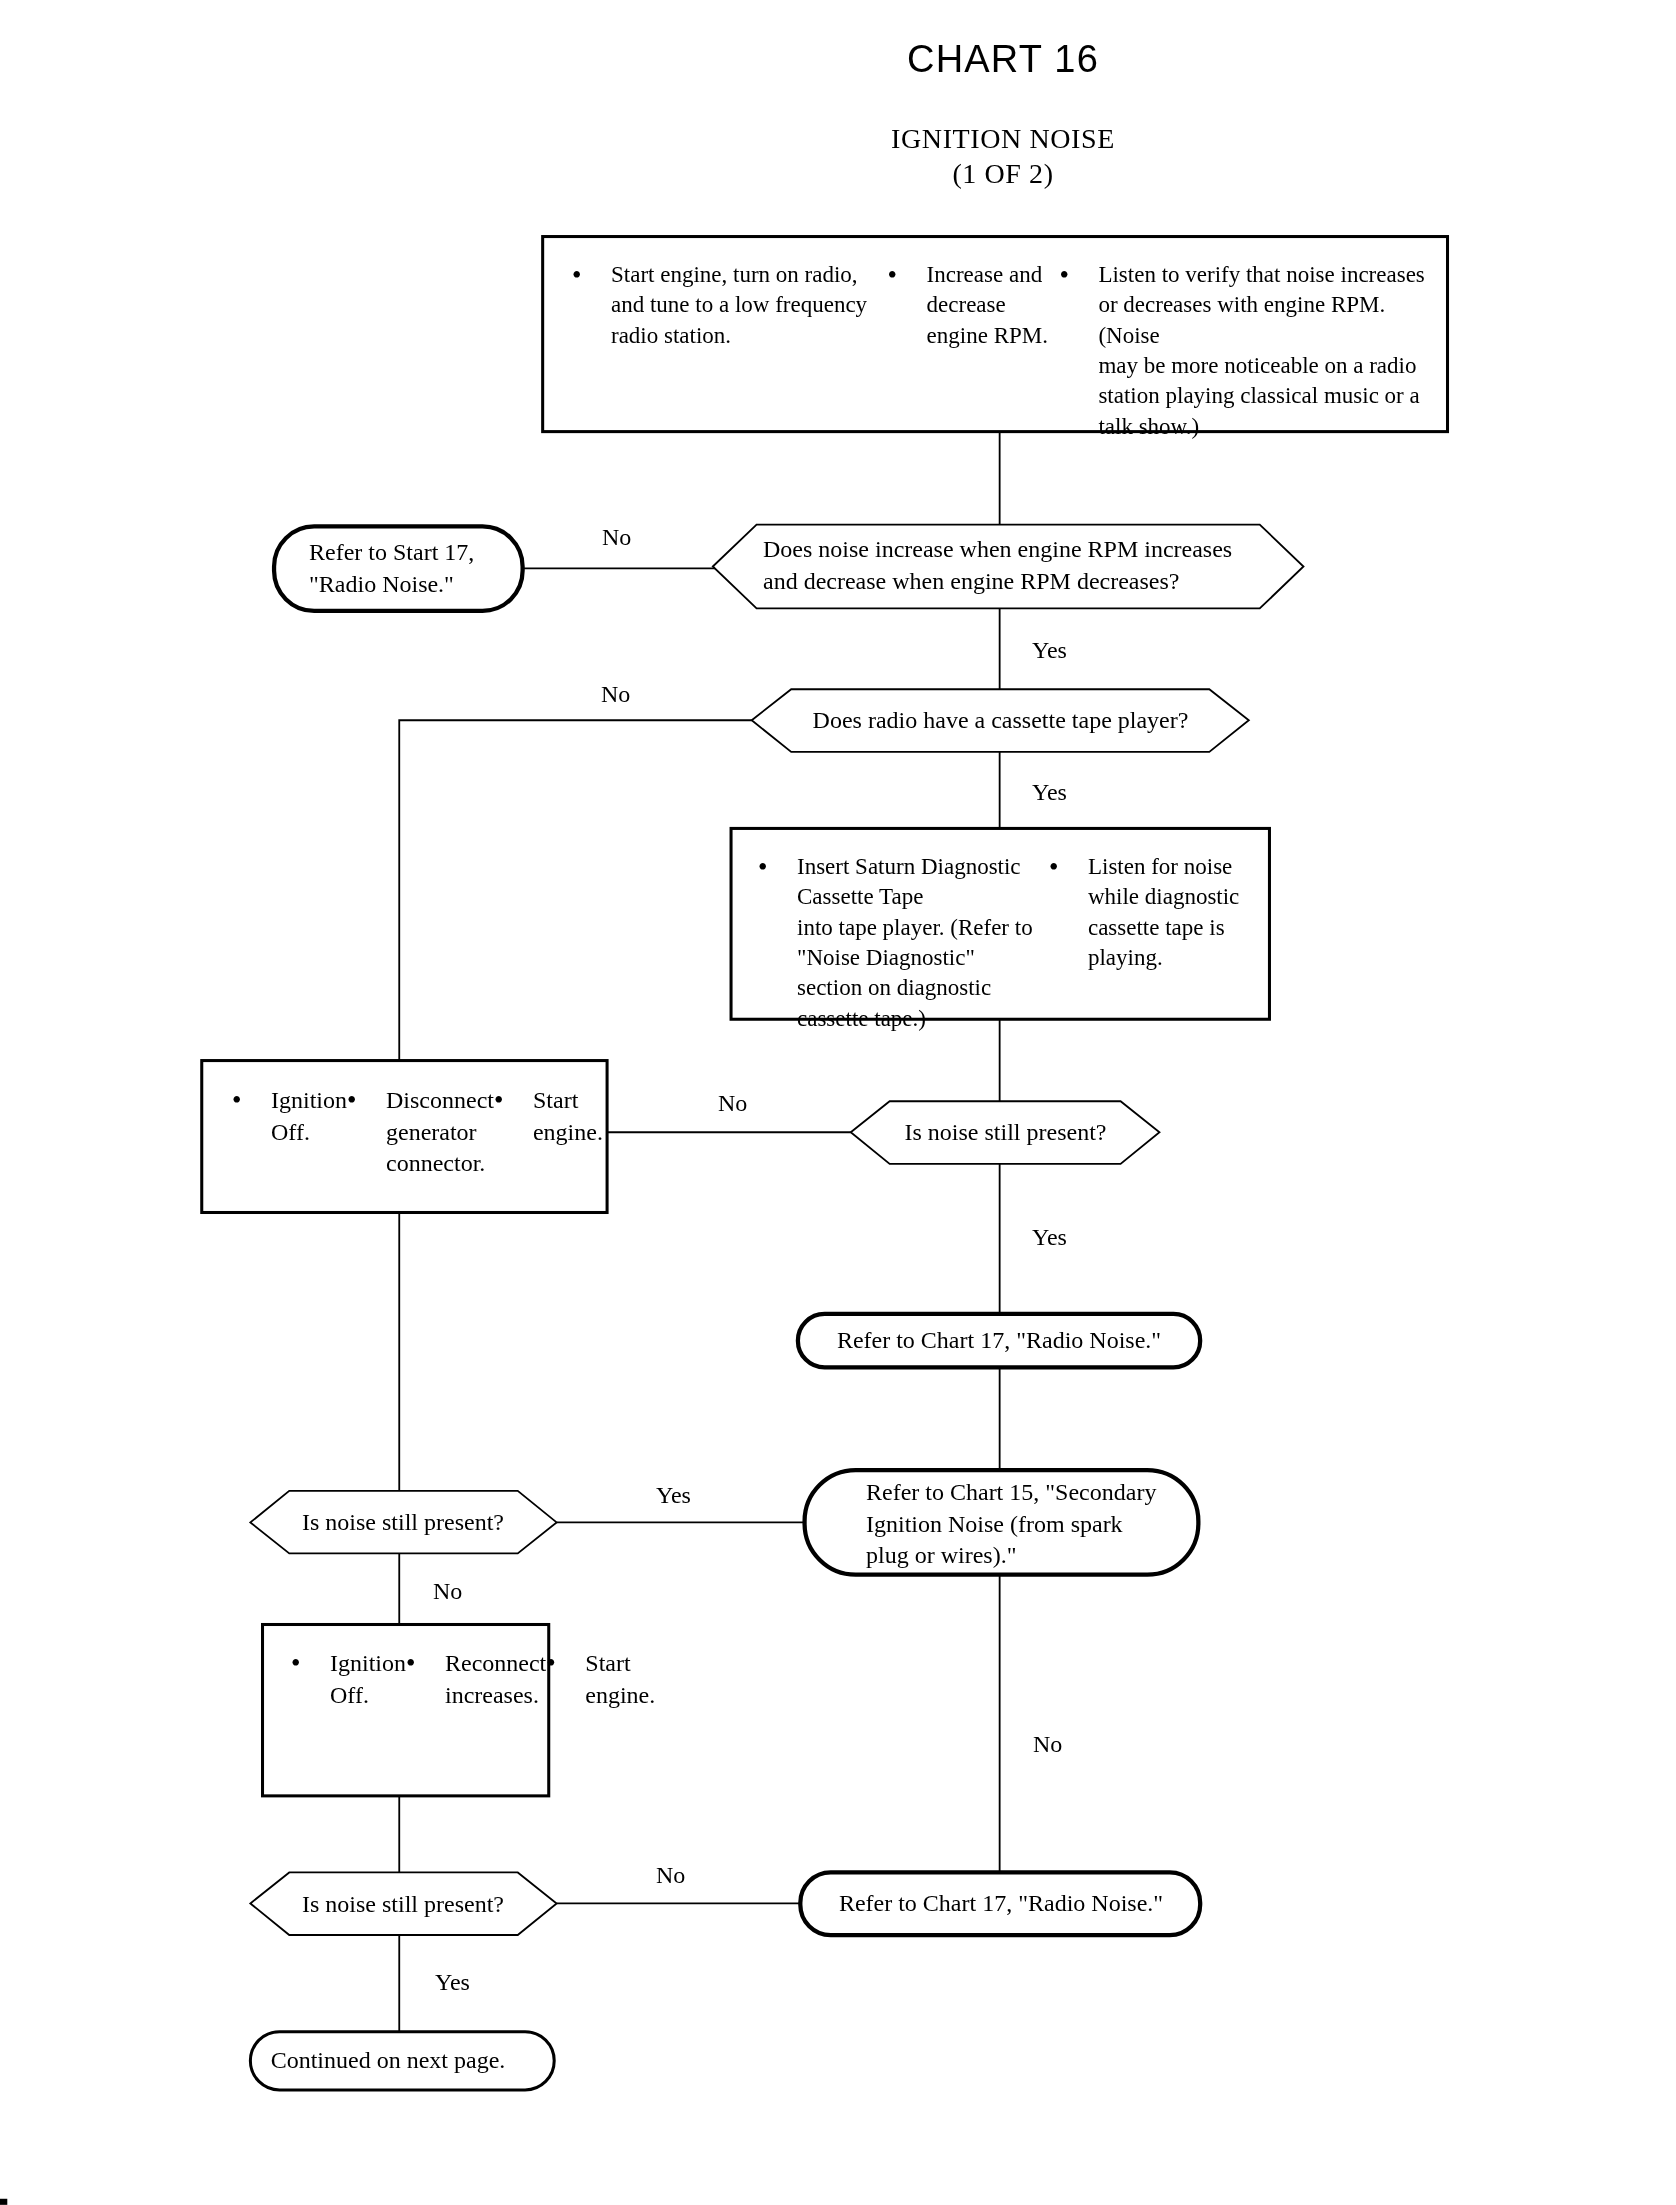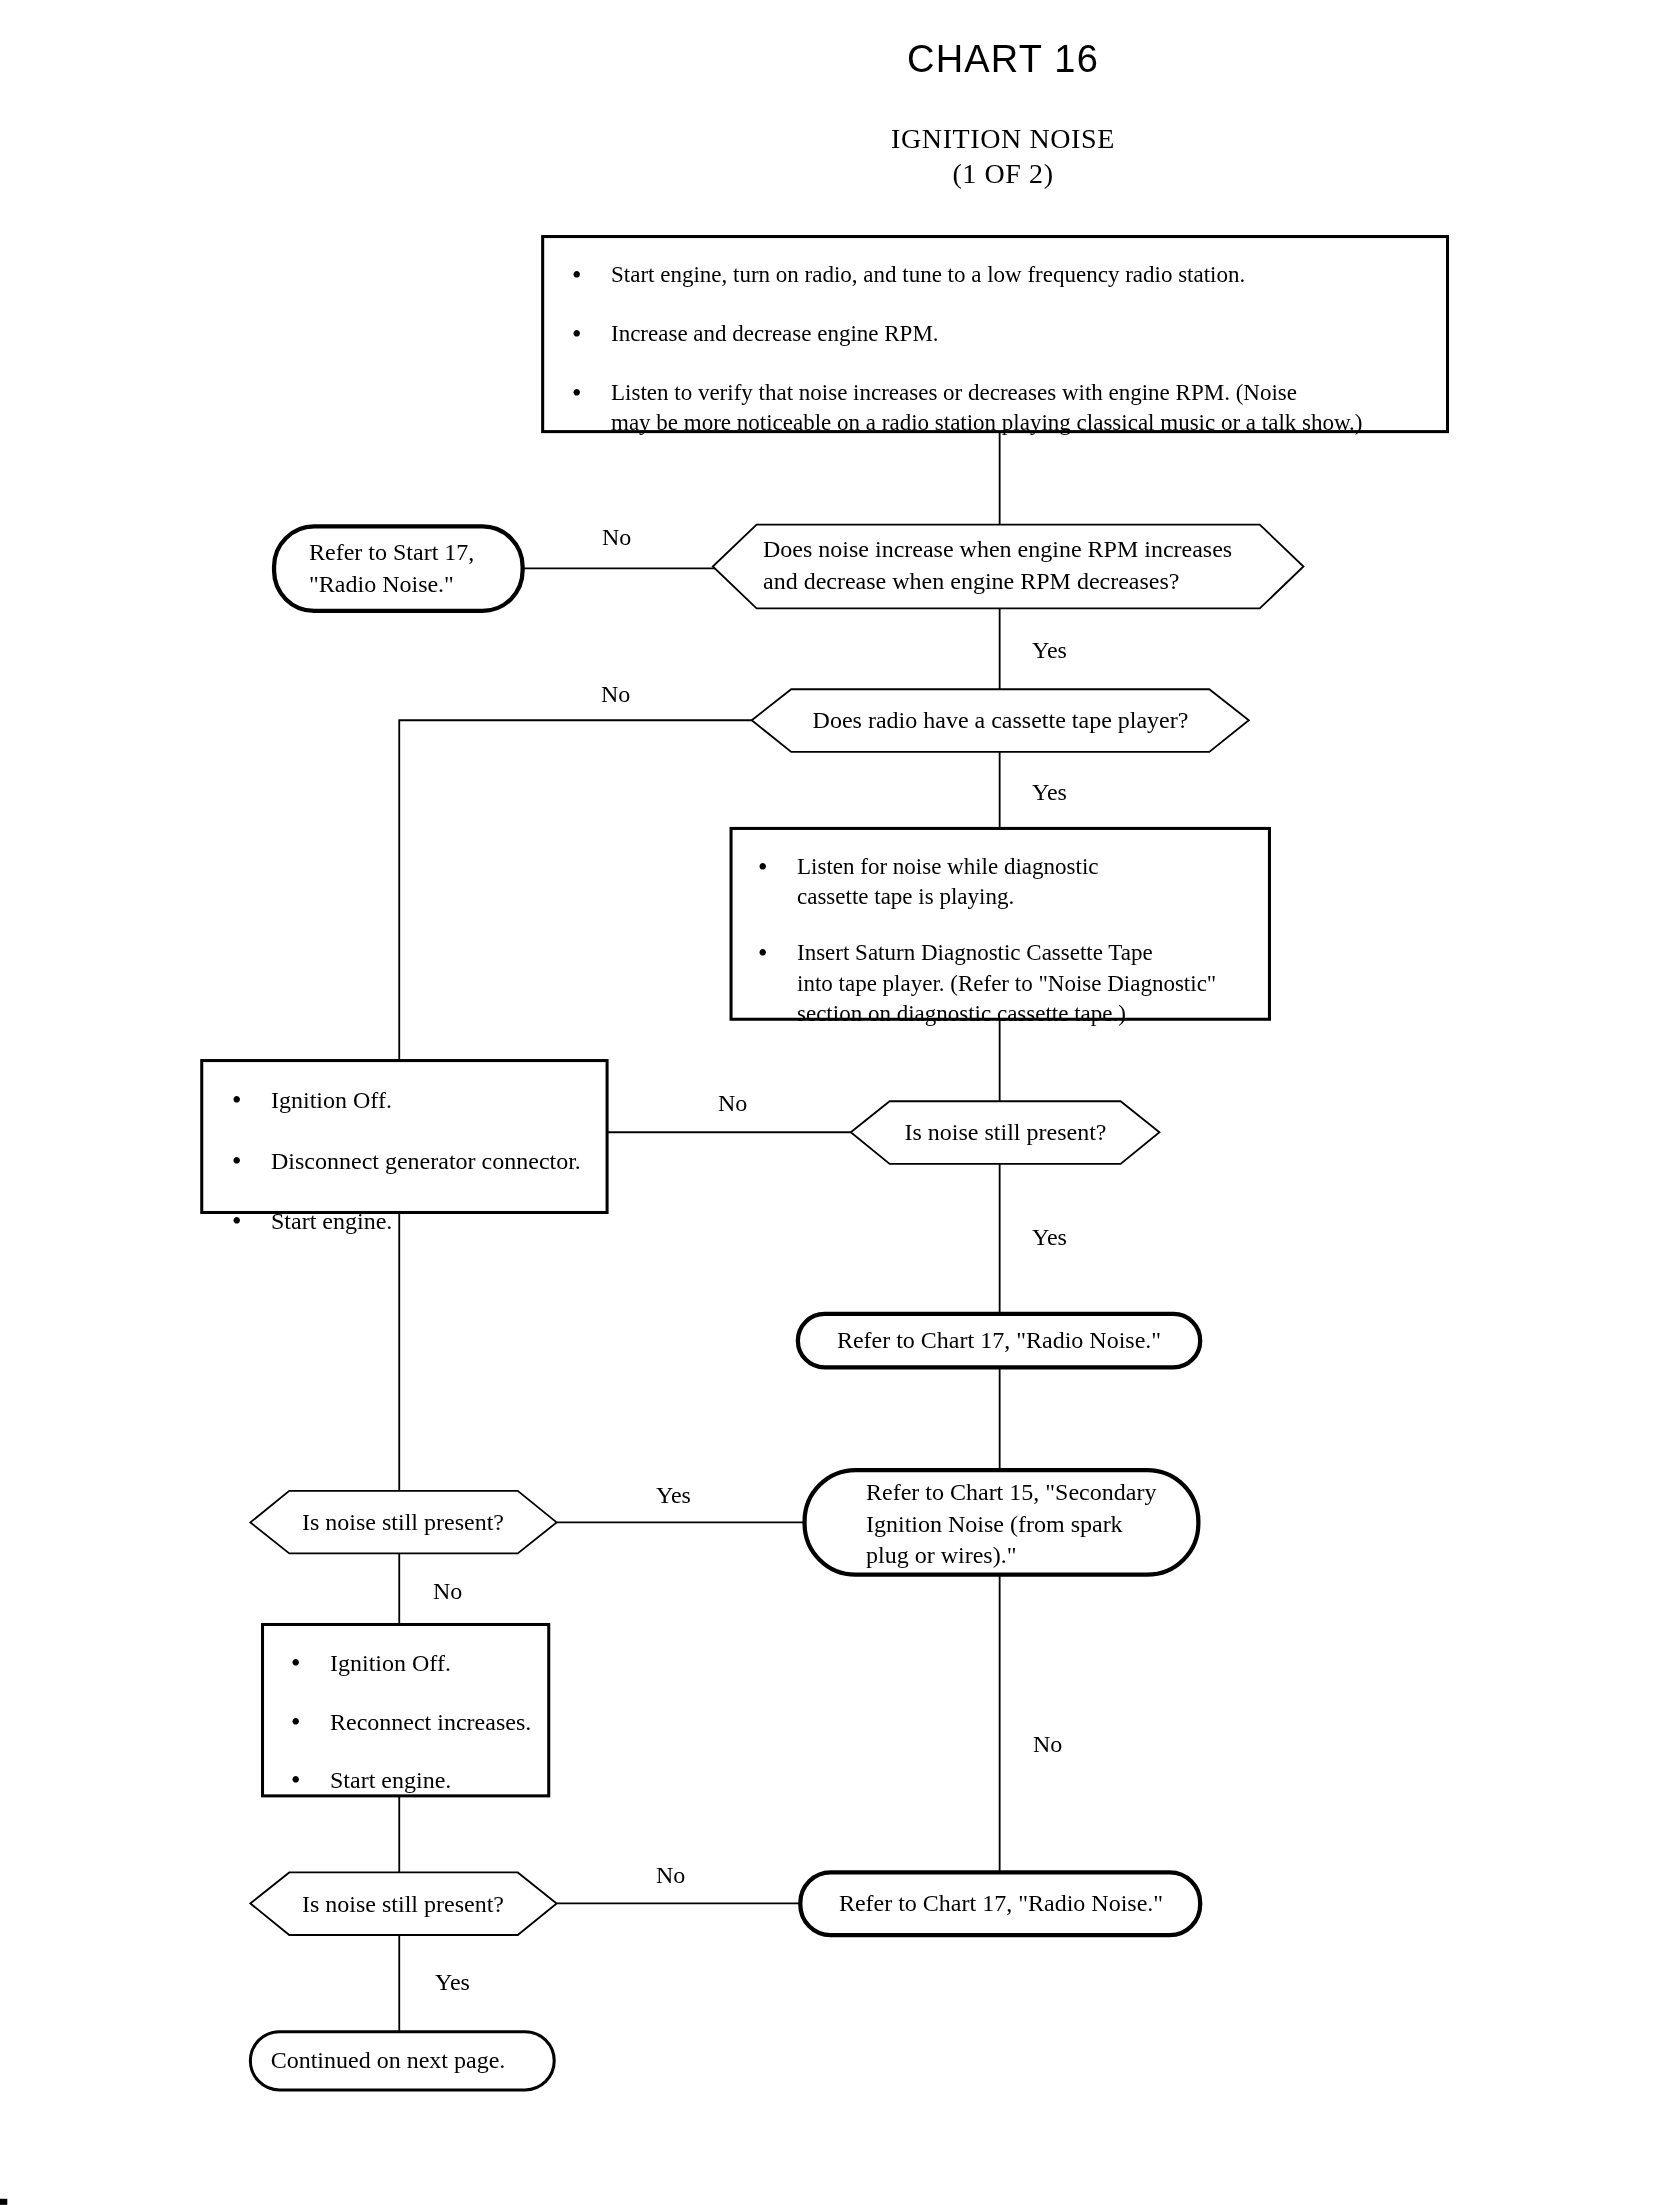--- a/index.html
+++ b/index.html
@@ -5,21 +5,21 @@
   html,body{margin:0;padding:0;background:#ffffff;}
   #page{position:relative;width:1676px;height:2205px;background:#ffffff;
         font-family:"Liberation Serif","DejaVu Serif",serif;color:#000;border-radius:26px;}
   #flow-svg{position:absolute;left:0;top:0;width:1676px;height:2205px;}
   .abs{position:absolute;}
   .txt{white-space:pre-line;font-size:24px;line-height:1.32;}
   .center{text-align:center;}
   .label{font-size:24px;}
   #title{font-family:"Liberation Sans","DejaVu Sans",sans-serif;font-size:38px;letter-spacing:1.2px;}
   .subtitle{font-size:28px;letter-spacing:0.6px;}
-  .bullets{display:flex;flex-direction:column;}
+  .bullets{display:flex;flex-direction:row;}
   .brow{display:flex;align-items:flex-start;}
   .bl{flex:0 0 39px;}
   .bl::before{content:"\2022";font-size:27px;line-height:1.15;}
   .start-bullets{left:543px;top:236px;width:905px;padding:24px 18px 0 29px;box-sizing:border-box;row-gap:28px;}
   .start-bullets .txt{font-size:23px;}
   .cassette-bullets{left:731px;top:828px;width:539px;padding:24px 4.9px 0 27px;box-sizing:border-box;row-gap:25.5px;}
   .cassette-bullets .txt{font-size:23px;}
   .disc-bullets{left:202px;top:1061px;width:405px;padding:24px 4.9px 0 30px;box-sizing:border-box;row-gap:29px;}
   .recon-bullets{left:263px;top:1625px;width:286px;padding:23px 2.4px 0 28px;box-sizing:border-box;row-gap:27px;}
 </style>
@@ -95,28 +95,28 @@
 and decrease when engine RPM decreases?</div>
   <div class="abs label" style="left:1032px;top:637px;">Yes</div>
 
   <div class="abs txt center" style="left:752px;top:705px;width:497px;">Does radio have a cassette tape player?</div>
   <div class="abs label" style="left:601px;top:681px;">No</div>
   <div class="abs label" style="left:1032px;top:779px;">Yes</div>
 
   <div class="abs bullets cassette-bullets">
     <div class="brow">
       <span class="bl"></span>
-      <span class="txt">Listen for noise while diagnostic
-cassette tape is playing.</span>
+      <span class="txt">Insert Saturn Diagnostic Cassette Tape
+into tape player. (Refer to "Noise Diagnostic"
+section on diagnostic cassette tape.)</span>
     </div>
     <div class="brow">
       <span class="bl"></span>
-      <span class="txt">Insert Saturn Diagnostic Cassette Tape
-into tape player. (Refer to "Noise Diagnostic"
-section on diagnostic cassette tape.)</span>
+      <span class="txt">Listen for noise while diagnostic
+cassette tape is playing.</span>
     </div>
   </div>
 
   <div class="abs bullets disc-bullets">
     <div class="brow">
       <span class="bl"></span>
       <span class="txt">Ignition Off.</span>
     </div>
     <div class="brow">
       <span class="bl"></span>

